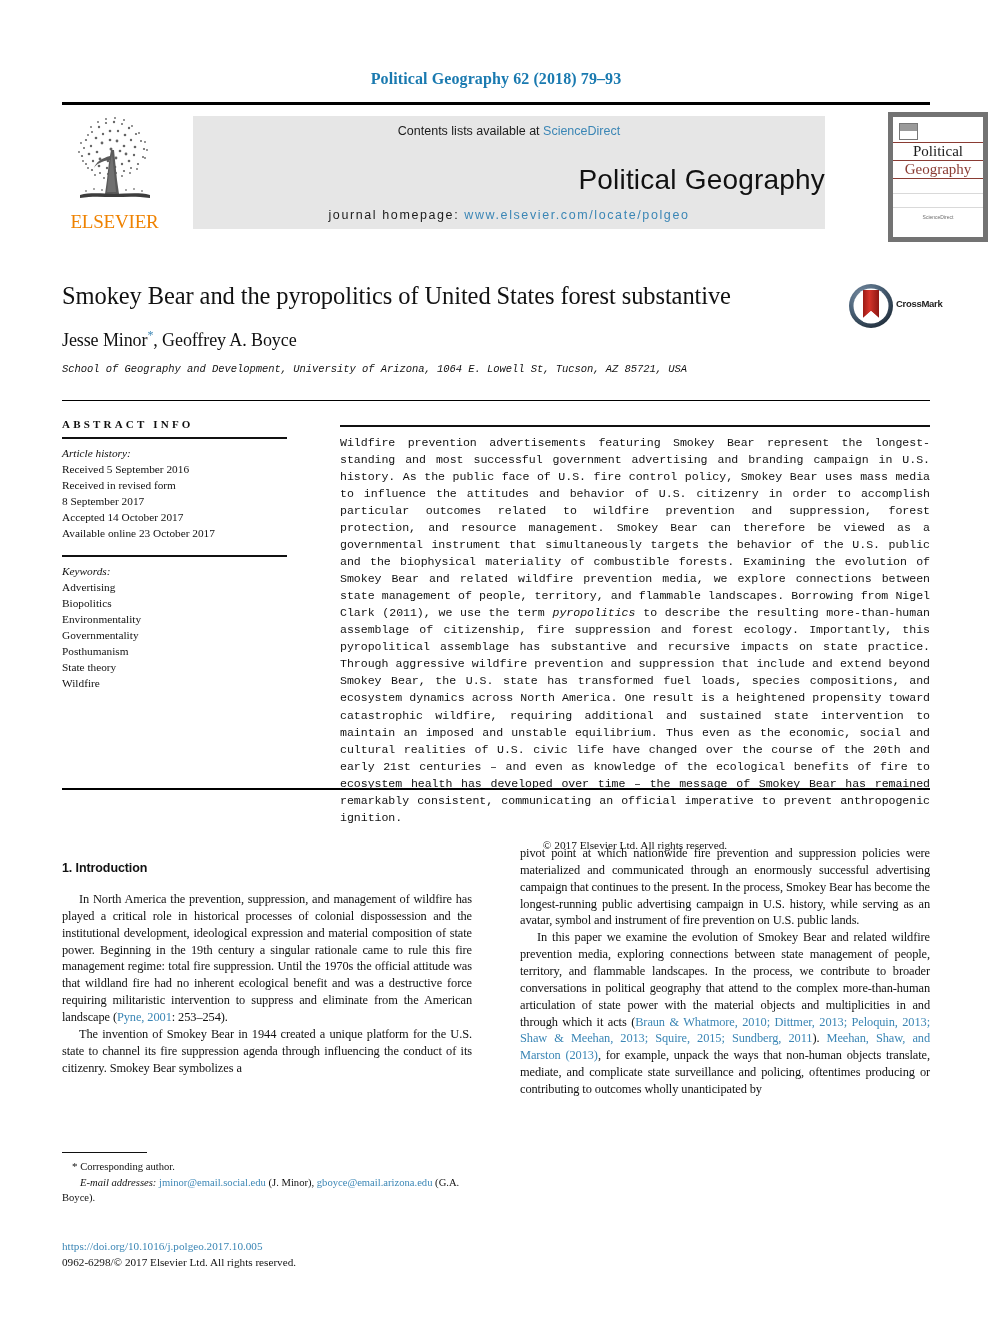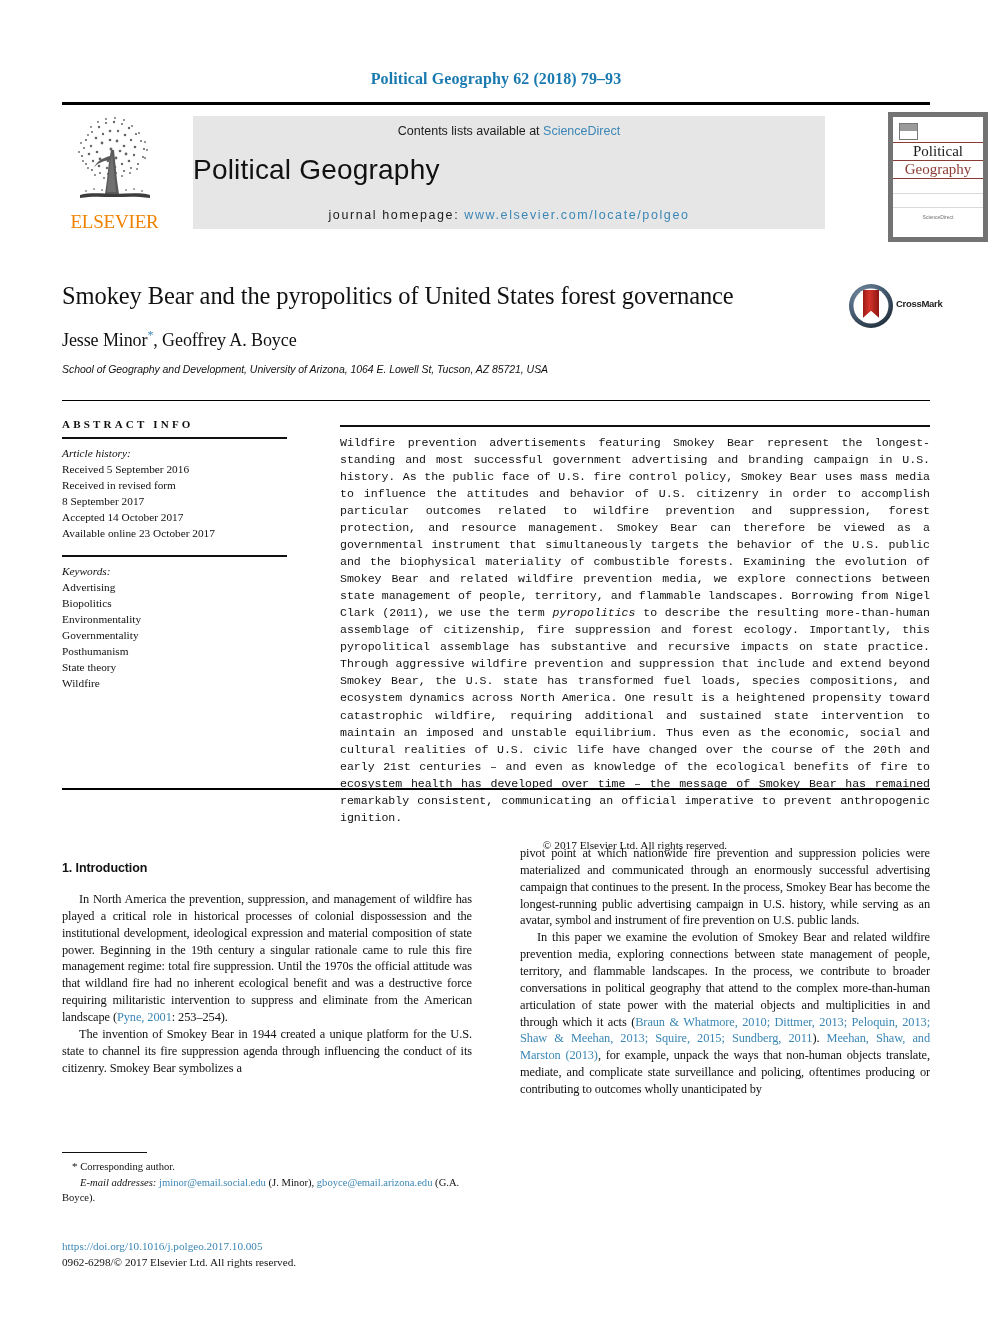--- a/index.html
+++ b/index.html
@@ -90,23 +90,23 @@
     text-align: center;
     font-family: "Liberation Sans", sans-serif;
     font-size: 12.5px;
     color: #1c1c1c;
   }
   .contents-line .sd-link {
     color: #3b86b5;
   }
   .journal-title-big {
     position: absolute;
-    left: 131px; top: 44px;
+    left: 131px; top: 54px;
     width: 632px;
-    text-align: left;
+    text-align: right;
     font-family: "Liberation Sans", sans-serif;
     font-size: 28px;
     color: #111111;
     font-weight: normal;
     letter-spacing: 0.2px;
   }
   .homepage-line {
     position: absolute;
     left: 131px; top: 98px;
     width: 632px;
@@ -205,21 +205,21 @@
     color: #111;
     margin-top: 17px;
     letter-spacing: -0.1px;
   }
   .authors sup {
     color: #3b86b5;
     font-size: 12px;
     vertical-align: super;
   }
   .affiliation {
-    font-family: Liberation Sans, sans-serif;
+    font-family: Liberation Mono, monospace;
     font-style: italic;
     font-size: 10.5px;
     color: #111;
     margin-top: 12px;
     letter-spacing: -0.05px;
   }
 
   
   .crossmark {
     position: absolute;
@@ -514,21 +514,21 @@
         <div class="cover-rule r3"></div>
         <div class="cover-rule r4 faint"></div>
         <div class="cover-rule r5 faint"></div>
         <div class="cover-foot">ScienceDirect</div>
       </div>
 
     </div>
   </div>
 
   <div class="title-area">
-    <h1 class="article-title">Smokey Bear and the pyropolitics of United States forest governance</h1>
+    <h1 class="article-title">Smokey Bear and the pyropolitics of United States forest substantive</h1>
     <div class="authors">
       <span>Jesse Minor<sup>*</sup>, Geoffrey A. Boyce</span>
     </div>
     <div class="affiliation">School of Geography and Development, University of Arizona, 1064 E. Lowell St, Tucson, AZ 85721, USA</div>
 
     <div class="crossmark">
       <svg width="46" height="46" viewBox="0 0 46 46" aria-hidden="true">
         <defs>
           <radialGradient id="cmring" cx="35%" cy="30%" r="75%">
             <stop offset="0%" stop-color="#7e93a8"></stop>

